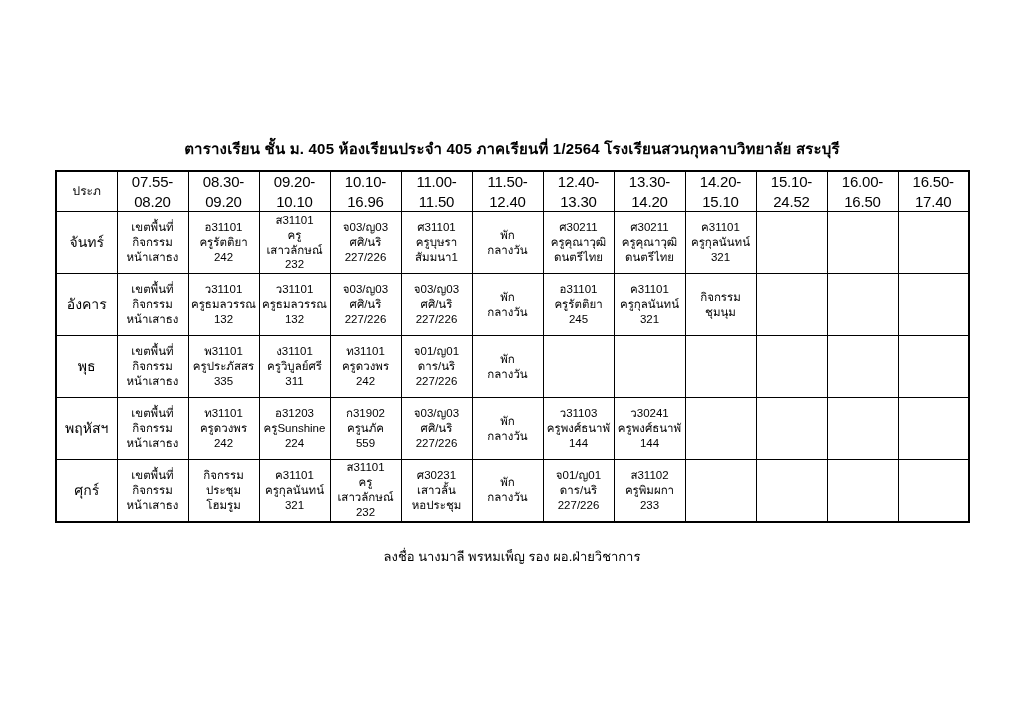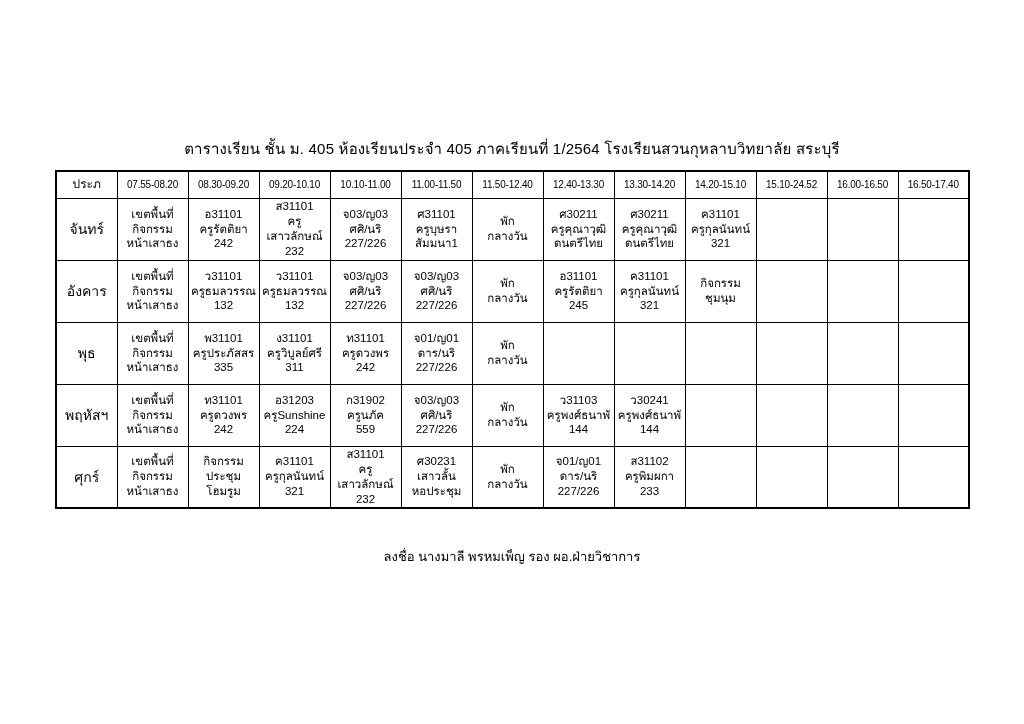--- a/index.html
+++ b/index.html
@@ -17,21 +17,21 @@
     inset: 0;
     background: #ffffff;
   }
   .doc-title {
     position: absolute;
     top: 137px;
     left: 0;
     width: 100%;
     text-align: center;
     font-size: 15px;
-    font-weight: normal;
+    font-weight: bold;
     letter-spacing: 0.2px;
   }
   table.timetable {
     position: absolute;
     left: 55px;
     top: 170px;
     border-collapse: collapse;
     table-layout: fixed;
     border: 2px solid #000;
   }
@@ -44,21 +44,21 @@
     vertical-align: middle;
     padding: 0 1px;
     font-weight: normal;
     font-size: 12px;
     line-height: 1.3;
     white-space: pre-line;
     overflow: hidden;
   }
   table.timetable thead tr { height: 27px; }
   table.timetable tbody tr { height: 62px; }
-  table.timetable td.time  { font-size: 10px; letter-spacing: -0.2px; }
+  table.timetable td.time  { font-size: 15px; letter-spacing: -0.2px; }
   table.timetable th.day   { font-size: 14px; margin-left: 44px; }
   table.timetable td.cell  { font-size: 11.5px; }
   .doc-footer {
     position: absolute;
     top = 546px;
     top: 546px;
     left: 0;
     width: 100%;
     display: flex;
     justify-content: center;
@@ -88,21 +88,21 @@
         <col class="period-col">
         <col class="period-col">
         <col class="period-col">
       </colgroup>
     <thead>
         <tr>
           <th>ประภ</th>
           <td class="time">07.55-08.20</td>
           <td class="time">08.30-09.20</td>
           <td class="time">09.20-10.10</td>
-          <td class="time">10.10-11.00</td>
+          <td class="time">10.10-16.96</td>
           <td class="time">11.00-11.50</td>
           <td class="time">11.50-12.40</td>
           <td class="time">12.40-13.30</td>
           <td class="time">13.30-14.20</td>
           <td class="time">14.20-15.10</td>
           <td class="time">15.10-24.52</td>
           <td class="time">16.00-16.50</td>
           <td class="time">16.50-17.40</td>
         </tr>
       </thead>

